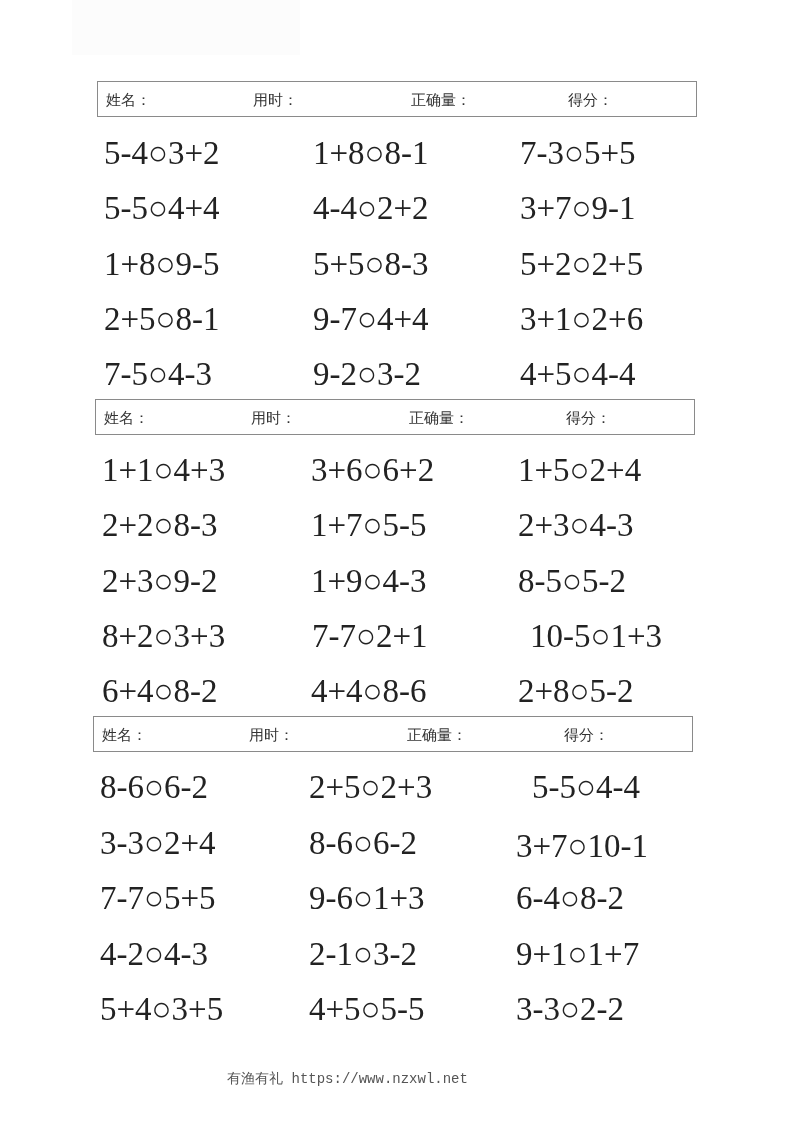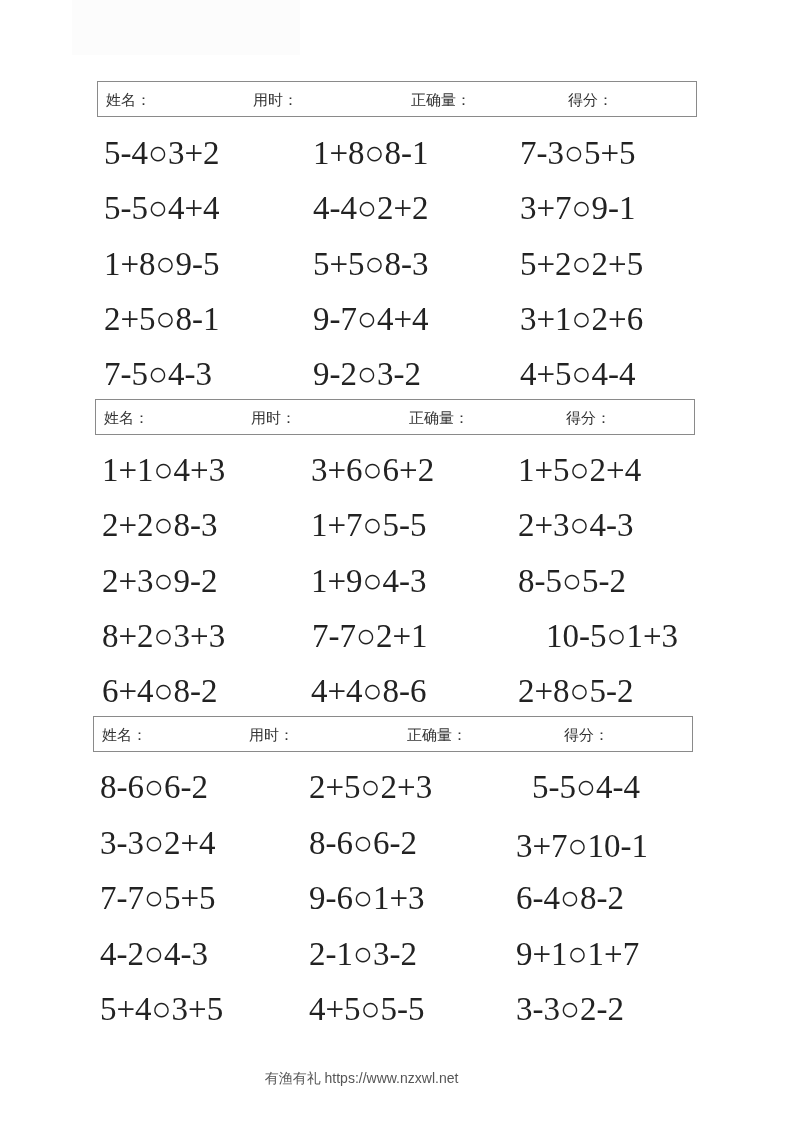--- a/index.html
+++ b/index.html
@@ -13,22 +13,22 @@
   .header-box {
     position: absolute; height: 36px; border: 1.5px solid #8a8a8a; box-sizing: border-box;
     font-family: "DejaVu Sans", "Liberation Sans", sans-serif; font-size: 15px; color: #333;
   }
   .header-box span { position: absolute; top: 9px; white-space: nowrap; }
   .problem {
     position: absolute; font-size: 33px; line-height: 30px; white-space: nowrap;
     font-family: "Liberation Serif", "DejaVu Serif", serif; letter-spacing: 0px; color: #222; text-align: center;
   }
   .footer {
-    position: absolute; top: 1070px; left: 16px; width: 691px; text-align: center;
-    font-family: Liberation Sans, sans-serif; font-size: 14px; color: #555;
+    position: absolute; top: 1070px; left: 2px; width: 691px; text-align: center;
+    font-family: Liberation Mono, monospace; font-size: 14px; color: #555;
   }
 </style>
 </head>
 <body>
 
 <div class="top-shade"></div>
 
 <div class="header-box" style="left:97px; top:81px; width:600px;">
   <span style="left:8px;">姓名：</span>
   <span style="left:155px;">用时：</span>
@@ -73,21 +73,21 @@
   <div class="problem" style="left:102px; top:510px;">2+2○8-3</div>
   <div class="problem" style="left:311px; top:510px;">1+7○5-5</div>
   <div class="problem" style="left:518px; top:510px;">2+3○4-3</div>
 
   <div class="problem" style="left:102px; top:566px;">2+3○9-2</div>
   <div class="problem" style="left:311px; top:566px;">1+9○4-3</div>
   <div class="problem" style="left:518px; top:566px;">8-5○5-2</div>
 
   <div class="problem" style="left:102px; top:621px;">8+2○3+3</div>
   <div class="problem" style="left:312px; top:621px;">7-7○2+1</div>
-  <div class="problem" style="left:546px; top:621px;font-family:Liberation Serif, serif;">10-5○1+3</div>
+  <div class="problem" style="left:530px; top:621px;font-family:Liberation Serif, serif;">10-5○1+3</div>
 
   <div class="problem" style="left:102px; top:676px;">6+4○8-2</div>
   <div class="problem" style="left:311px; top:676px;">4+4○8-6</div>
   <div class="problem" style="left:518px; top:676px;">2+8○5-2</div>
 </div>
 
 <div class="header-box" style="left:93px; top:716px; width:600px;">
   <span style="left:8px;">姓名：</span>
   <span style="left:155px;">用时：</span>
   <span style="left:313px;">正确量：</span>

